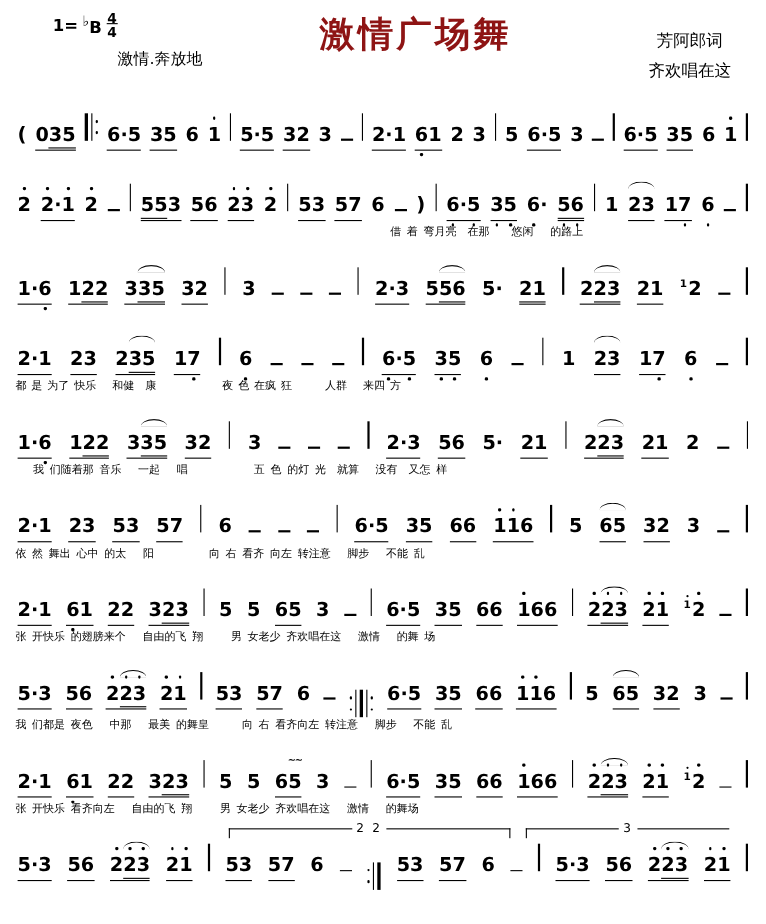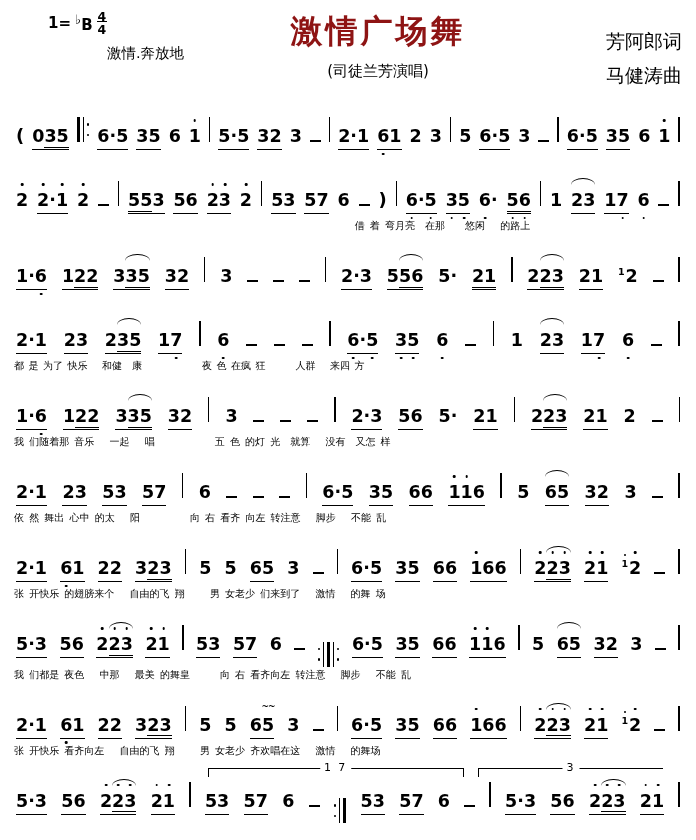--- a/index.html
+++ b/index.html
@@ -10,21 +10,21 @@
   .hdr{display:flex;justify-content:space-between;align-items:flex-start;margin-bottom:10px;}
   .hdr-left{width:170px;padding-left:34px;box-sizing:border-box;}
   .keyline{font-size:15px;font-weight:bold;display:flex;align-items:center;gap:4px;}
   .flat{font-size:13px;vertical-align:super;}
   .tsig{display:inline-block;text-align:center;font-size:12.5px;line-height:1.05;font-weight:bold;}
   .tsig .bot{border-top:1px solid #000;padding:0 1px;}
   .tempo{font-size:14.5px;margin-top:8px;white-space:nowrap;text-align:right;}
   .hdr-center{flex:1;text-align:center;}
   .title{font-size:32px;font-weight:bold;color:#8e1414;letter-spacing:3px;}
   .subtitle{font-size:15px;margin-top:8px;}
-  .hdr-right{width:110px;text-align:right;font-size:19px;line-height:1.8;padding-top:14px;}
+  .hdr-right{width:110px;text-align:center;font-size:15px;line-height:1.8;padding-top:14px;}
 
   
   .sys{margin-bottom:9px;}
   .notes{display:flex;justify-content:space-between;align-items:baseline;
          font-size:17.5px;font-weight:bold;line-height:1;position:relative;
          padding:15px 2px 9px 2px;white-space:nowrap;}
   .lyr{font-size:10px;line-height:1;padding:0 2px 2px 2px;white-space:nowrap;word-spacing:2px;}
 
   .tok{display:inline-block;}
   .ch{display:inline;position:relative;}
@@ -67,25 +67,24 @@
         <span><span class="flat">♭</span><span>B</span></span>
         <span class="tsig">
           <span class="top">4</span><br>
           <span class="bot">4</span>
         </span>
       </div>
       <div class="tempo">激情.奔放地</div>
     </div>
     <div class="hdr-center">
       <div class="title" style="color: rgb(142, 20, 20);">激情广场舞</div>
-      <div class="subtitle">(司徒兰芳演唱)</div>
     </div>
     <div class="hdr-right">
       <div>芳阿郎词</div>
-      <div>马健涛曲</div>
+      <div>齐欢唱在这</div>
     </div>
   </div>
 
   <div id="score">
       <div class="sys">
         <div class="notes">
           <span class="tok par">(</span>
           <span class="tok"><span class="ul"><span class="seq"><span class="ch">0</span><span class="seq ul"><span class="ch">3</span><span class="ch">5</span></span></span></span></span>
           <span class="tok bl">
             <i class="vthick"></i>
@@ -261,21 +260,21 @@
             <i class="vthin"></i>
           </span>
           <span class="tok"><span class="ul"><span class="seq"><span class="ch">2</span><span class="seq ul"><span class="seq arc"><span class="ch">2</span><span class="ch">3</span><i class="arcline"></i></span></span></span></span></span>
           <span class="tok"><span class="ul"><span class="seq"><span class="ch">2</span><span class="ch">1</span></span></span></span>
           <span class="tok"><span class="seq"><span class="ch">2</span></span></span>
           <span class="tok dash"></span>
           <span class="tok bl">
             <i class="vthin"></i>
           </span>
         </div>
-        <div class="lyr" style="padding-left: 0%;">我 们随着那 音乐　 一起　 唱　　　　　　五 色 的灯 光　就算　 没有　又怎 样</div>
+        <div class="lyr" style="padding-left: 0%; margin-left: 16px;">我 们随着那 音乐　 一起　 唱　　　　　　五 色 的灯 光　就算　 没有　又怎 样</div>
       </div>
       <div class="sys">
         <div class="notes">
           <span class="tok"><span class="ul"><span class="seq"><span class="ch">2</span><span class="ch">·</span><span class="ch">1</span></span></span></span>
           <span class="tok"><span class="ul"><span class="seq"><span class="ch">2</span><span class="ch">3</span></span></span></span>
           <span class="tok"><span class="ul"><span class="seq"><span class="ch">5</span><span class="ch">3</span></span></span></span>
           <span class="tok"><span class="ul"><span class="seq"><span class="ch">5</span><span class="ch">7</span></span></span></span>
           <span class="tok bl">
             <i class="vthin"></i>
           </span>
@@ -329,21 +328,21 @@
             <i class="vthin"></i>
           </span>
           <span class="tok"><span class="ul"><span class="seq"><span class="ch">2<i class="da"></i></span><span class="seq ul"><span class="seq arc"><span class="ch">2<i class="da"></i></span><span class="ch">3<i class="da"></i></span><i class="arcline"></i></span></span></span></span></span>
           <span class="tok"><span class="ul"><span class="seq"><span class="ch">2<i class="da"></i></span><span class="ch">1<i class="da"></i></span></span></span></span>
           <span class="tok"><span class="seq"><span class="seq grace"><span class="ch">1<i class="da"></i></span></span><span class="ch">2<i class="da"></i></span></span></span>
           <span class="tok dash"></span>
           <span class="tok bl">
             <i class="vthin"></i>
           </span>
         </div>
-        <div class="lyr" style="padding-left: 0%;">张 开快乐 的翅膀来个　 自由的飞 翔　　 男 女老少 们来到了　 激情　 的舞 场</div>
+        <div class="lyr" style="padding-left: 0%;">张 开快乐 的翅膀来个　 自由的飞 翔　　 男 女老少 齐欢唱在这　 激情　 的舞 场</div>
       </div>
       <div class="sys">
         <div class="notes">
           <span class="tok"><span class="ul"><span class="seq"><span class="ch">5</span><span class="ch">·</span><span class="ch">3</span></span></span></span>
           <span class="tok"><span class="ul"><span class="seq"><span class="ch">5</span><span class="ch">6</span></span></span></span>
           <span class="tok"><span class="ul"><span class="seq"><span class="ch">2<i class="da"></i></span><span class="seq ul"><span class="seq arc"><span class="ch">2<i class="da"></i></span><span class="ch">3<i class="da"></i></span><i class="arcline"></i></span></span></span></span></span>
           <span class="tok"><span class="ul"><span class="seq"><span class="ch">2<i class="da"></i></span><span class="ch">1<i class="da"></i></span></span></span></span>
           <span class="tok bl">
             <i class="vthin"></i>
           </span>
@@ -436,21 +435,21 @@
             <i class="vthin"></i>
           </span>
           <span class="tok"><span class="ul"><span class="seq"><span class="ch">5</span><span class="ch">·</span><span class="ch">3</span></span></span></span>
           <span class="tok"><span class="ul"><span class="seq"><span class="ch">5</span><span class="ch">6</span></span></span></span>
           <span class="tok"><span class="ul"><span class="seq"><span class="ch">2<i class="da"></i></span><span class="seq ul"><span class="seq arc"><span class="ch">2<i class="da"></i></span><span class="ch">3<i class="da"></i></span><i class="arcline"></i></span></span></span></span></span>
           <span class="tok"><span class="ul"><span class="seq"><span class="ch">2<i class="da"></i></span><span class="ch">1<i class="da"></i></span></span></span></span>
           <span class="tok bl">
             <i class="vthin"></i>
           </span>
           <div class="volta closed" style="left: 29%; width: 38%;">
-            <b>1 7</b>
+            <b>2 2</b>
           </div>
           <div class="volta" style="left: 69.5%; width: 27.5%;">
             <b>3</b>
           </div>
         </div>
       </div>
     </div>
 </div>
 
 </body></html>

